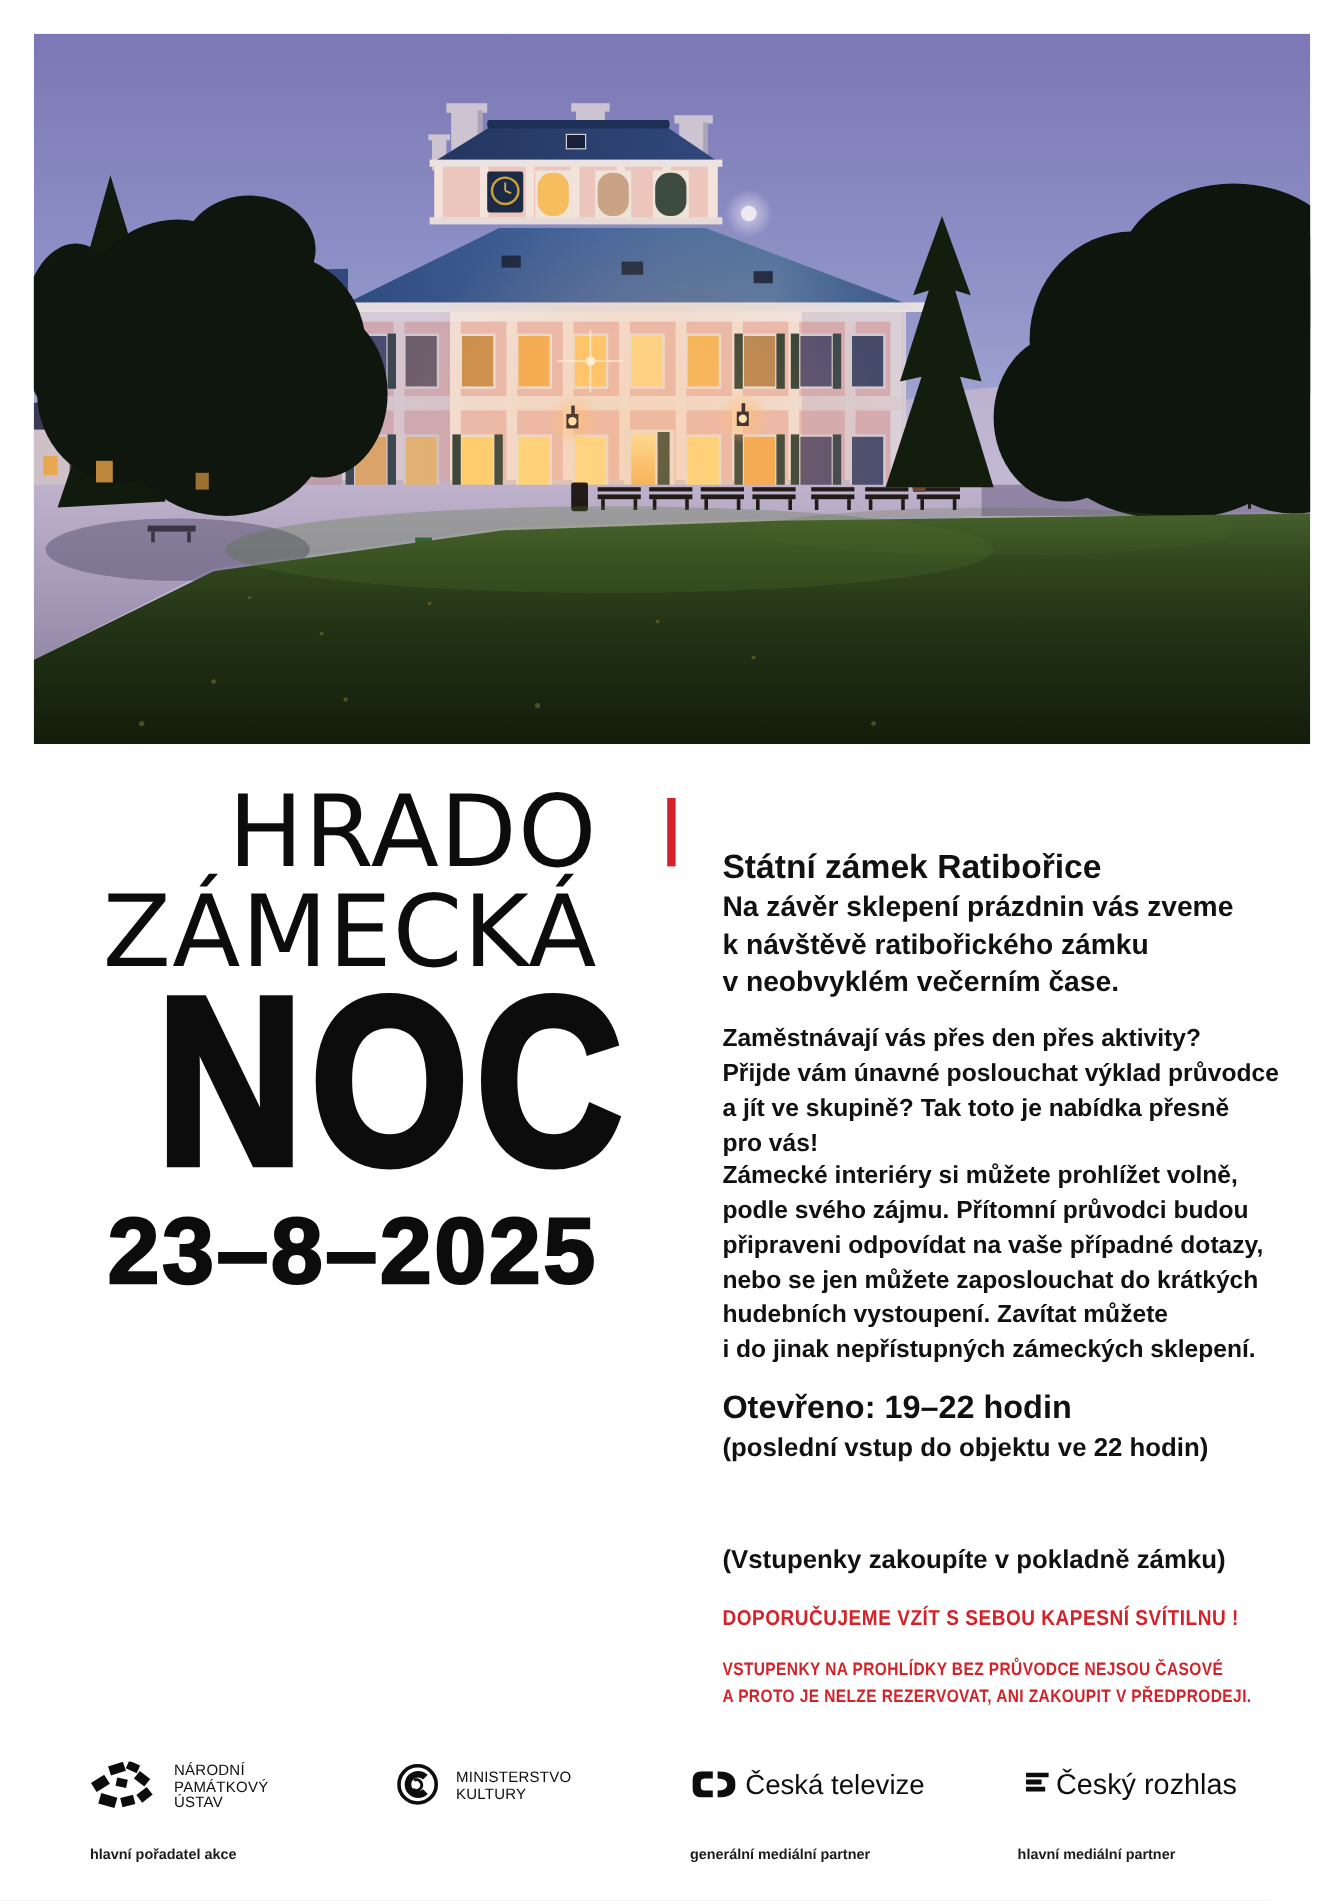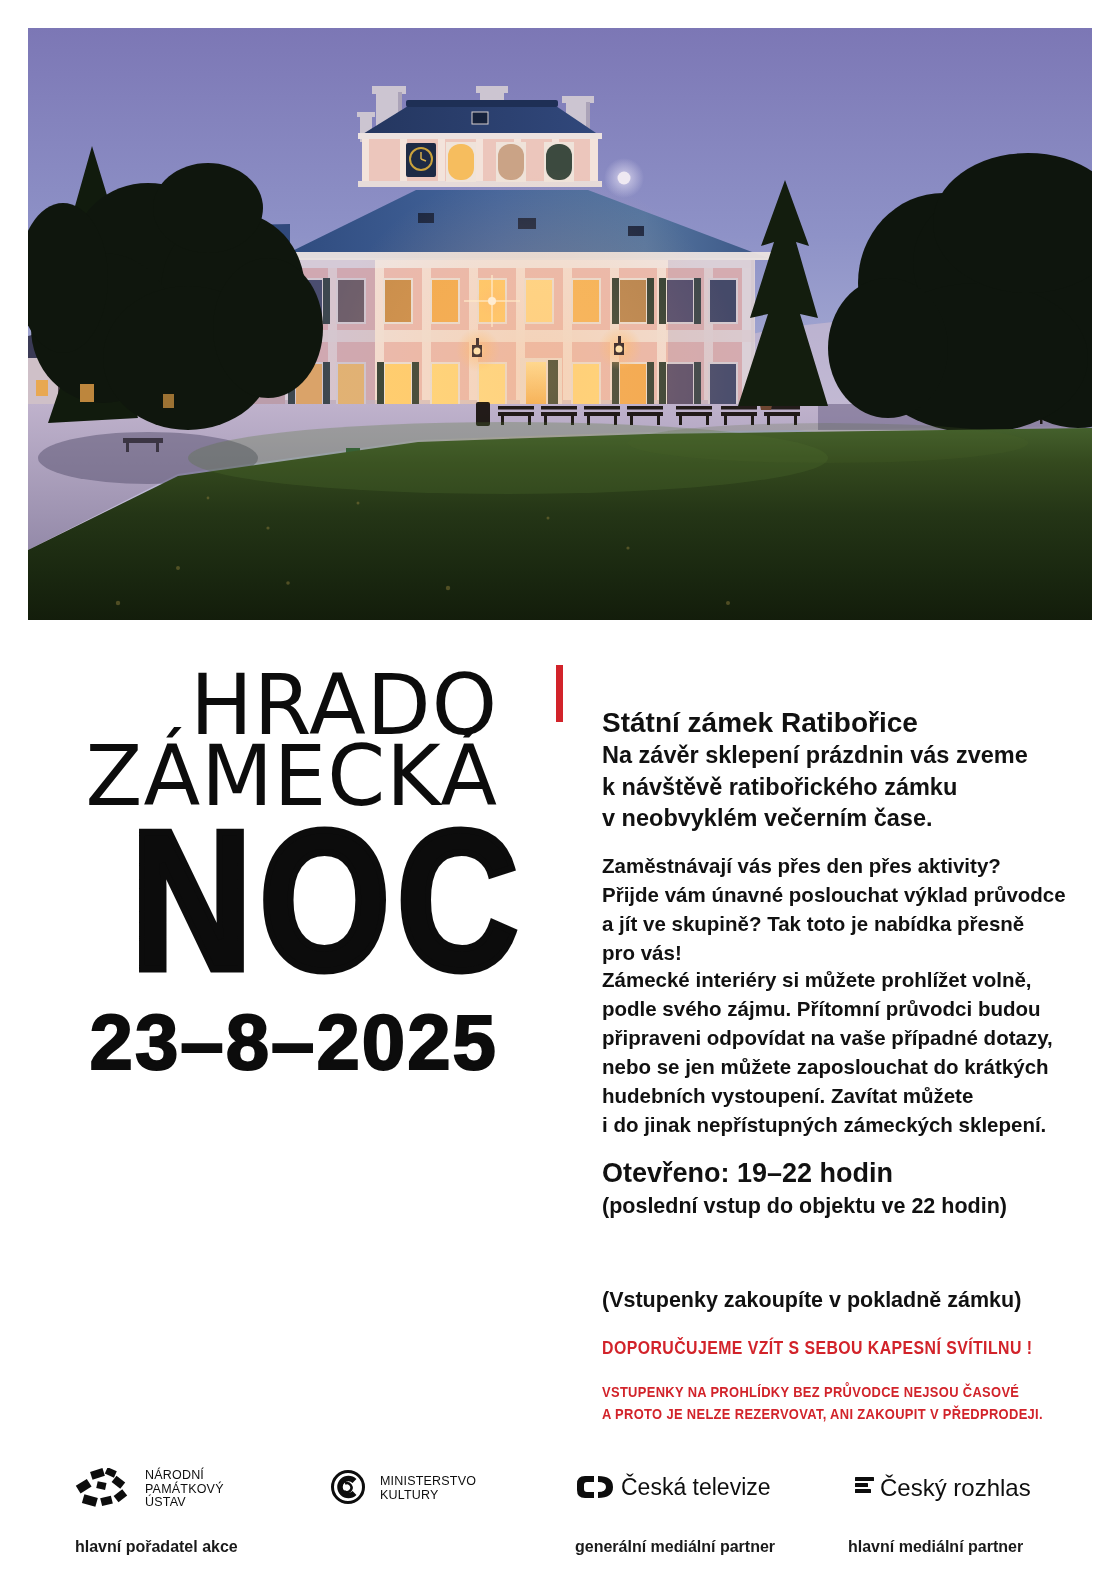--- a/index.html
+++ b/index.html
@@ -9,21 +9,21 @@
     margin:0 auto;
   }
   .photo{position:absolute;left:28px;top:28px;width:1064px;height:592px;overflow:hidden;}
   .photo svg{display:block;}
 
   
   .t-line{position:absolute;left:66px;width:432px;text-align:right;white-space:nowrap;
           color:#0c0c0c;line-height:1;}
   .t-thin{font-family:"DejaVu Sans","Liberation Sans",sans-serif;font-weight:400;
           font-size:83px;letter-spacing:1px;}
-  #t1{top:652px;margin-top:12px;}
+  #t1{top:652px;}
   #t2{top:735px;}
   #t3{top:802px;font-size:198px;font-weight:700;letter-spacing:8px;
       -webkit-text-stroke:7px #0c0c0c;transform:scaleX(.85);transform-origin:100% 0;}
   #t4{top:985px;font-size:78px;font-weight:700;letter-spacing:2px;margin-top:18px;
       -webkit-text-stroke:2px #0c0c0c;}
 
   
   .rcol{position:absolute;left:602px;white-space:nowrap;}
   .redbar{position:absolute;left:556px;top:665px;width:7px;height:57px;}
   .venue{top:674px;font-size:28px;font-weight:700;margin-top:33px;}
@@ -43,21 +43,21 @@
          transform:scaleX(.86);transform-origin:0 0;}
   .rnote .ln{line-height:22px;}
 
   
   .logo-ic{position:absolute;}
   .logo-tx{position:absolute;font-weight:400;color:#0e0e0e;}
   .npu-tx{left:145px;top:1469px;font-size:12.5px;line-height:13.5px;letter-spacing:.2px;}
   .mk-tx{left:380px;top:1475px;font-size:12.5px;line-height:13.5px;letter-spacing:.2px;}
   .ct-tx{left:621px;top:1474px;font-size:23px;}
   .cro-tx{left:880px;top:1474px;font-size:24px;}
-  .cap{position:absolute;top:1538px;font-size:16px;font-weight:700;color:#1a1a1a;text-align:center;}
+  .cap{position:absolute;top:1538px;font-size:12px;font-weight:700;color:#1a1a1a;text-align:center;}
   #cap1{left:75px;} #cap2{left:575px;} #cap3{left:848px;}
 </style>
 </head>
 <body>
 
 <div class="page">
 
   <div class="photo">
     <svg viewBox="0 0 1064 592" width="1064" height="592">
       <defs>

